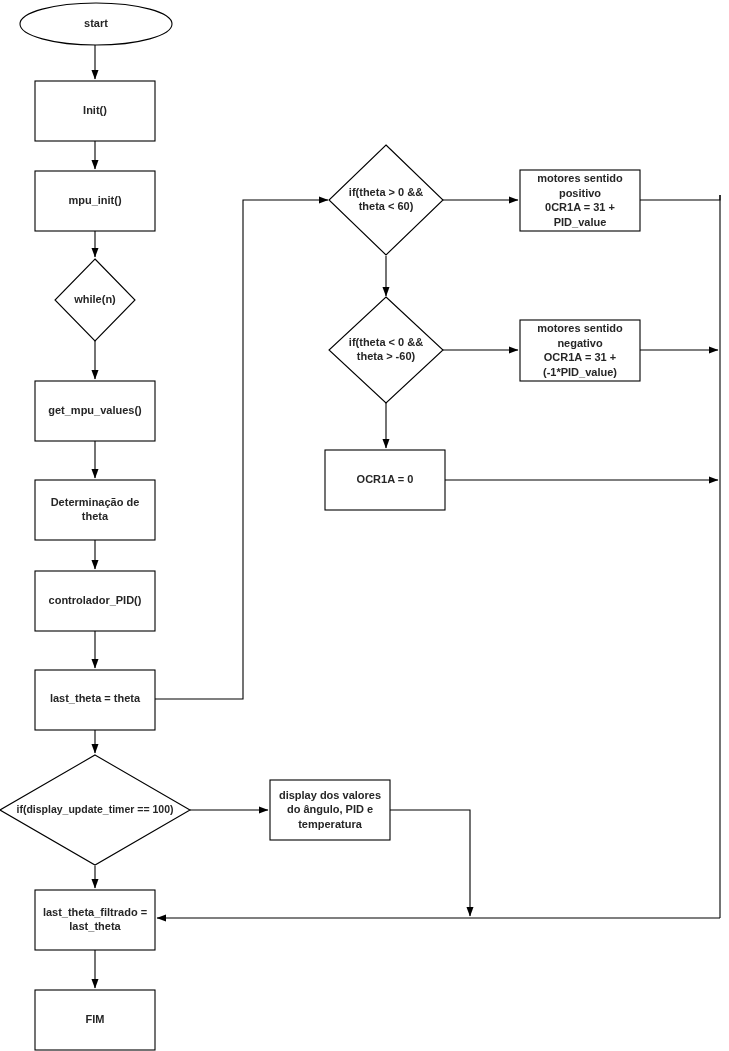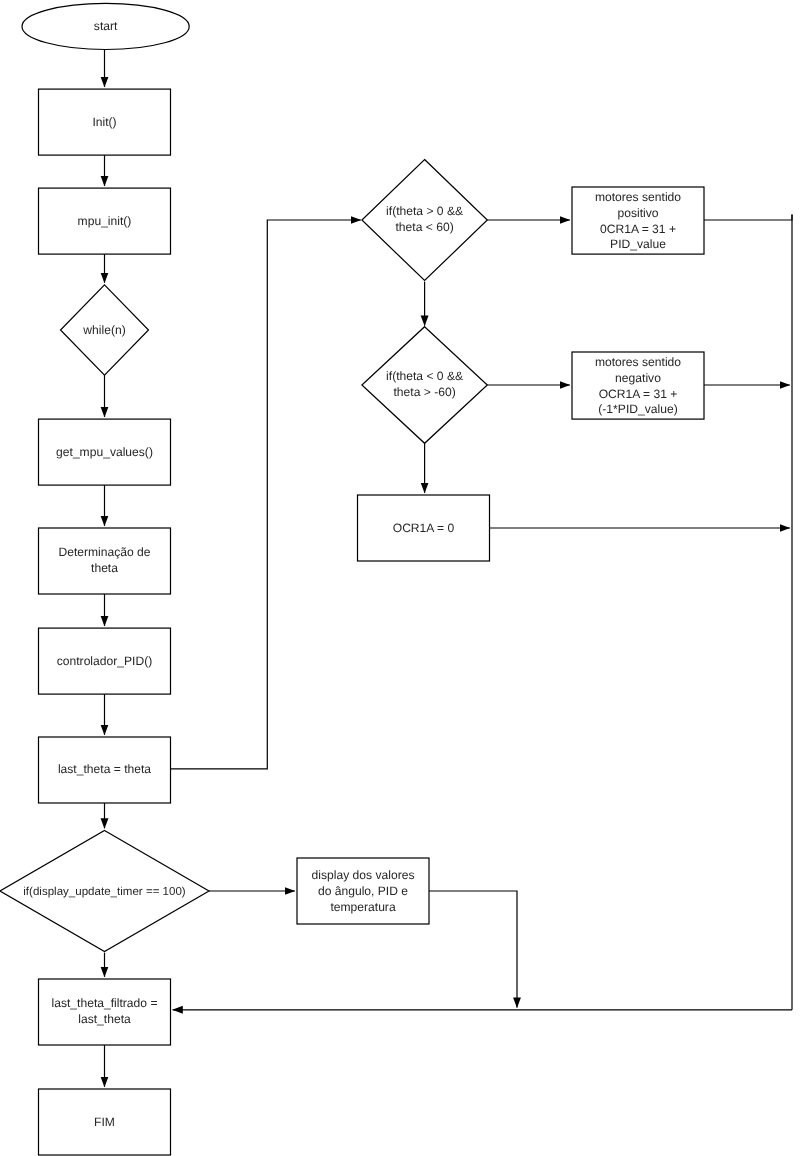--- a/index.html
+++ b/index.html
@@ -11,20 +11,21 @@
   body {
     width: 729px;
     height: 1051px;
     font-family: "Liberation Sans", sans-serif;
     overflow: hidden;
   }
   #flowchart-root {
     position: relative;
     width: 681px;
     height: 1051px;
+    font-weight: bold;
   }
   svg.flow-svg {
     display: block;
     width: 729px;
     height: 1051px;
   }
   .node-shape {
     fill: #ffffff;
     stroke: #000000;
     stroke-width: 1.1;

